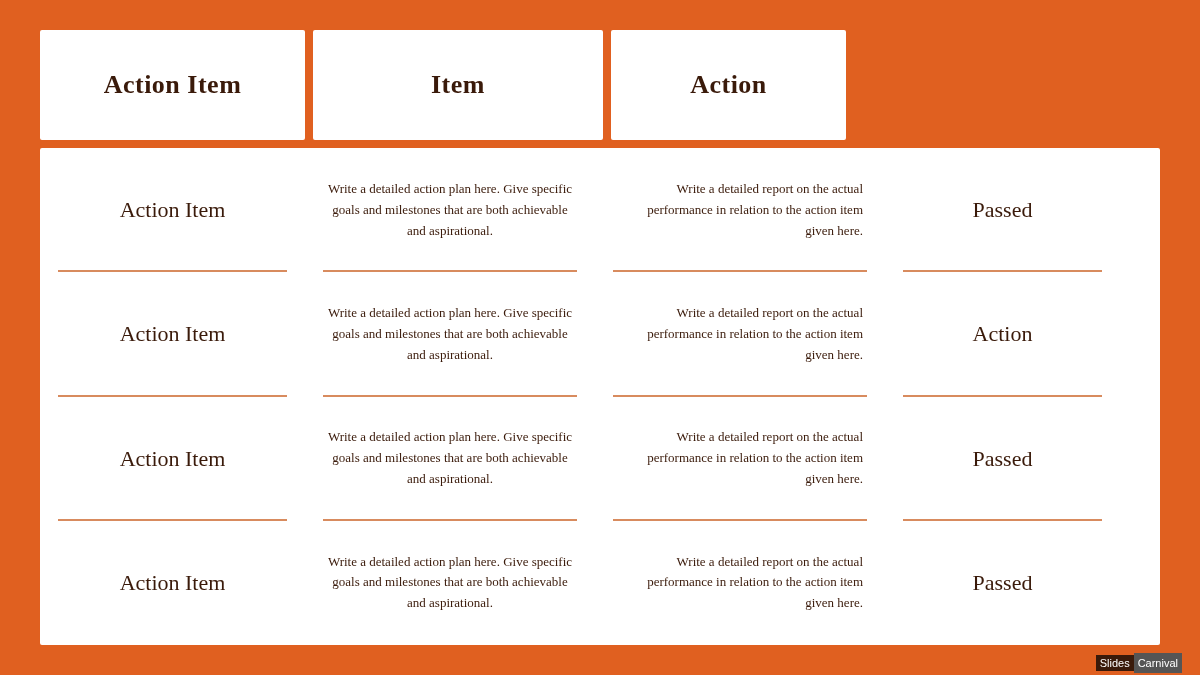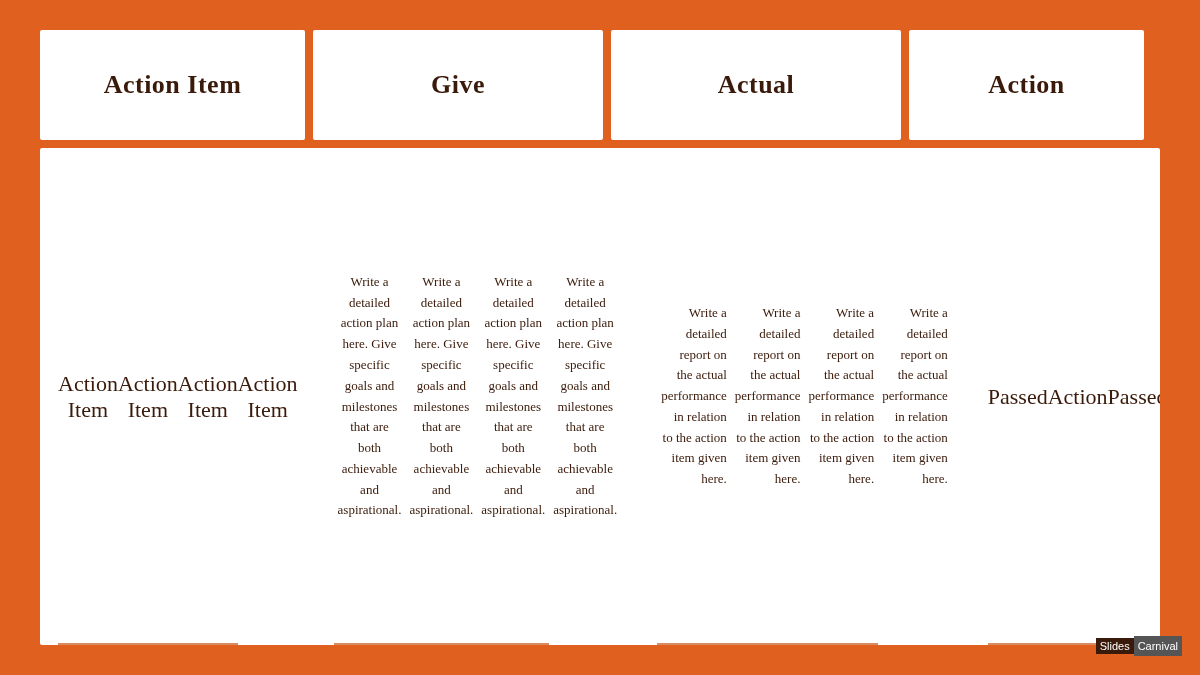--- a/index.html
+++ b/index.html
@@ -65,21 +65,21 @@
       flex: 1;
       display: flex;
       flex-direction: row;
       gap: 0;
       border-radius: 2px;
       overflow: hidden;
     }
 
     .body-col {
       display: flex;
-      flex-direction: row;
+      flex-direction: column;
       justify-content: space-around;
       padding: 0 18px;
     }
 
     .body-col.col-action {
       flex: 0 0 265px;
       border-right: none;
     }
     .body-col.col-plan {
       flex: 0 0 290px;
@@ -140,21 +140,21 @@
       font-size: 22px;
       color: #3a1a0a;
       font-family: 'Georgia', serif;
       text-align: center;
       padding: 8px 0;
     }
 
     
     .watermark {
       position: fixed;
-      bottom: 19px;
+      bottom: 2px;
       right: 18px;
       font-size: 11px;
       color: #ffffff;
       font-family: Arial, sans-serif;
       display: flex;
       align-items: center;
       gap: 0;
     }
 
     .watermark .slides-highlight {
@@ -175,24 +175,21 @@
 <body>
 
 <div class="main-container">
   <div class="table-wrapper">
 
     <div class="header-row">
       <div class="header-cell col-action">
         <span>Action Item</span>
       </div>
       <div class="header-cell col-plan">
-        <span>Give</span>
-      </div>
-      <div class="header-cell col-actual">
-        <span>Actual</span>
+        <span>Item</span>
       </div>
       <div class="header-cell col-result">
         <span>Action</span>
       </div>
     </div>
 
     <div class="body-card">
 
       <div class="body-col col-action">
         <div class="body-row-item">

